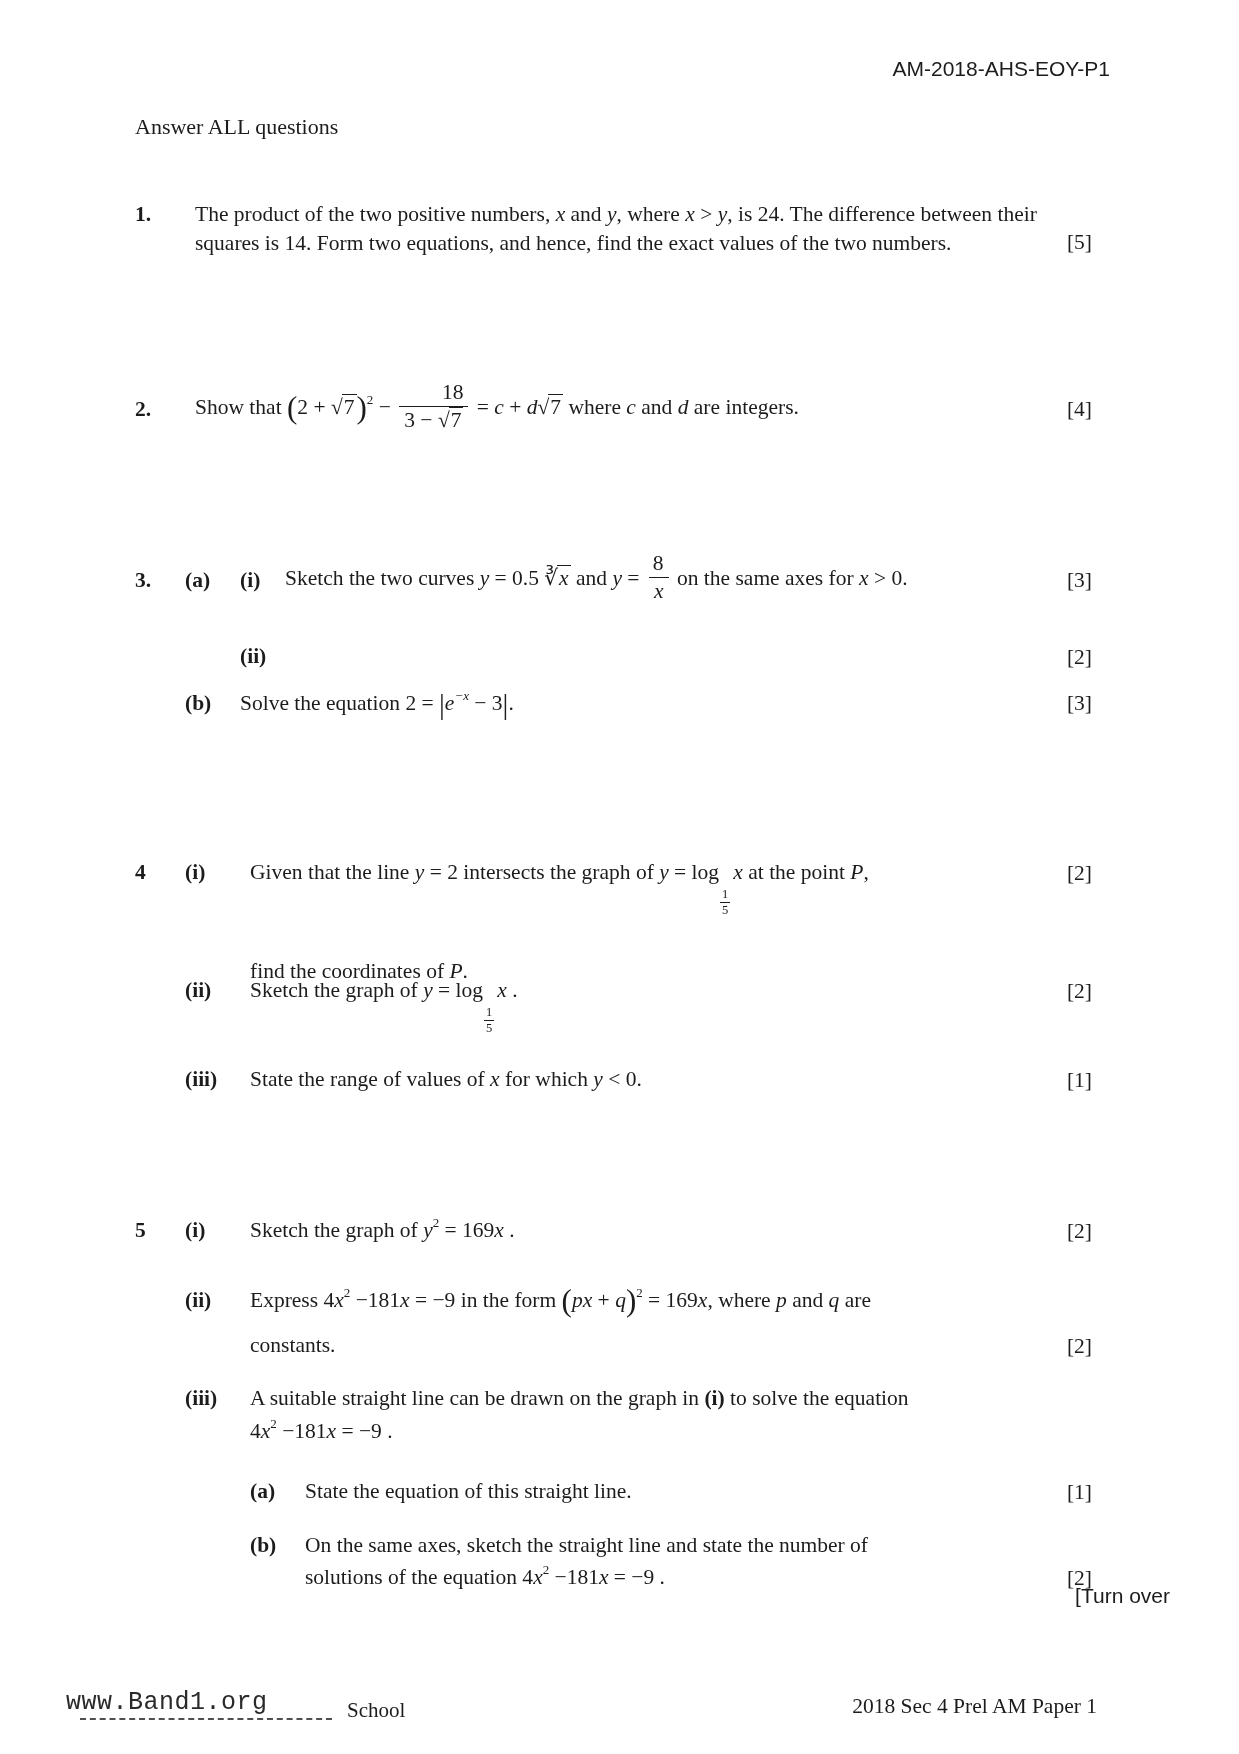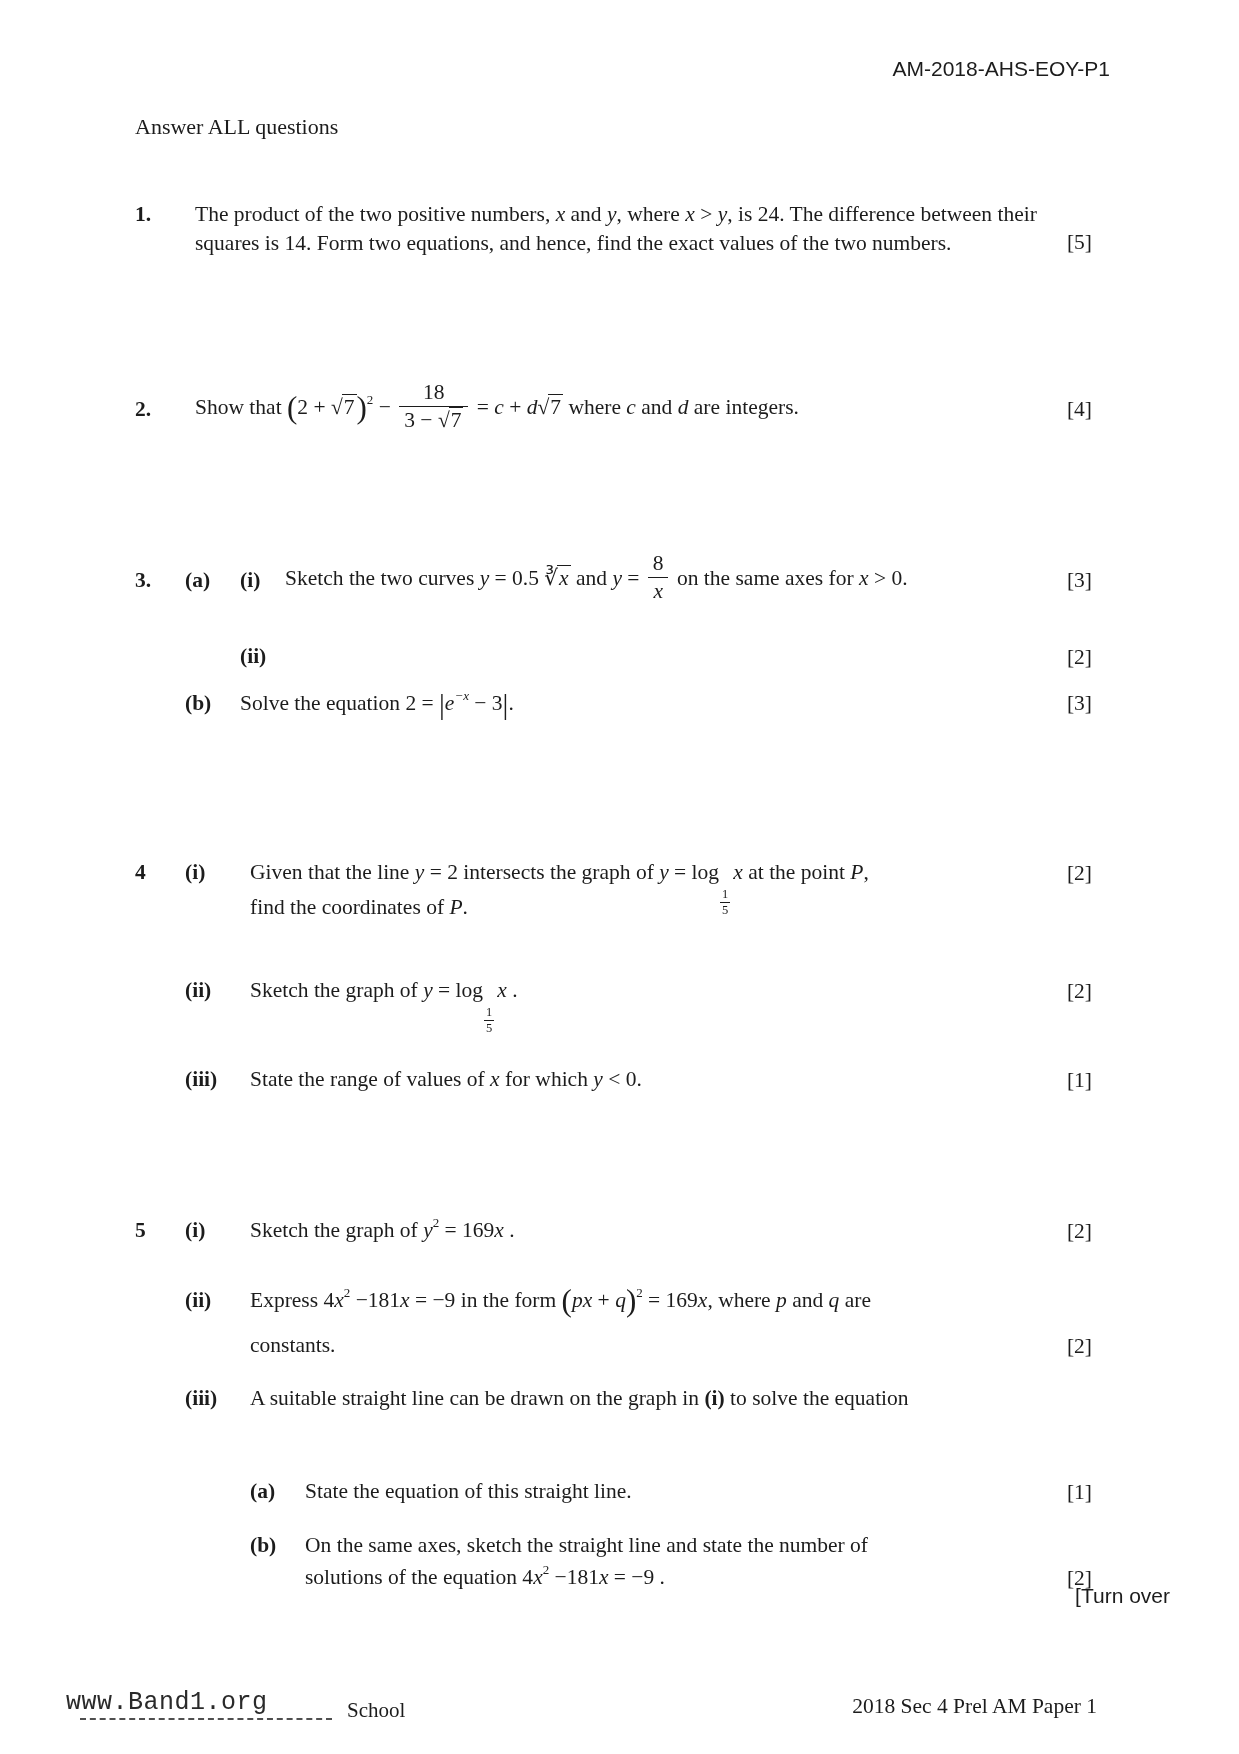--- a/index.html
+++ b/index.html
@@ -31,21 +31,21 @@
   .c-lbl65{flex:0 0 65px;font-weight:bold}
   .c-lbl55{flex:0 0 55px;font-weight:bold}
   .ind105{padding-left:105px}
   .ind115{padding-left:115px}
   .q1-body{width:890px}
   .mark{position:absolute;right:0;top:1px}
   .mark-b{position:absolute;right:0;bottom:1px}
   .mark-c{position:absolute;right:0;top:50%;transform:translateY(-50%)}
   
   .sup{font-size:13px;position:relative;top:-10px;line-height:0}
-  .frac{display:inline-flex;flex-direction:column;align-items:center;vertical-align:middle;line-height:1.12;margin:4px 3px;transform:translateY(-3px);text-align:center}
+  .frac{display:inline-flex;flex-direction:column;align-items:flex-end;vertical-align:middle;line-height:1.12;margin:4px 3px;transform:translateY(-3px);text-align:center}
   .frac .fn{padding:0 5px 1px}
   .frac .fd{border-top:1.5px solid currentColor;padding:1px 5px 0;white-space:nowrap}
   .sqrt{white-space:nowrap}
   .rsign{letter-spacing:-1px}
   .vinc{border-top:1.5px solid currentColor;padding:0 2px}
   .bigp{font-size:31px;line-height:0;vertical-align:-4px;font-weight:400}
   .tbar{font-size:29px;line-height:0;vertical-align:-4px;font-weight:400}
   .subfrac{display:inline-flex;flex-direction:column;align-items:center;font-size:12.5px;line-height:1.05;vertical-align:-19px;margin:0 3px 0 1px;text-align:center}
   .subfrac .sn{border-bottom:1.2px solid currentColor;padding:0 2px 1px}
   .subfrac .sd{padding-top:1px}
@@ -119,21 +119,21 @@
       <span>
         <span>Given that the line </span><span class="it">y</span><span> = 2 intersects the graph of  </span><span class="it">y</span><span> = log</span><span class="subfrac">
             <span class="sn">1</span>
             <span class="sd">5</span>
           </span><span class="it">x</span><span> at the point </span><span class="it">P</span><span>,</span>
       </span>
     </div>
     <span class="mark">[2]</span>
   </div>
 
-  <div class="qb" style="top:893px">
+  <div class="qb" style="top:957px">
     <div class="row ind115">
       <span><span>find the coordinates of  </span><span class="it">P</span><span>.</span></span>
     </div>
   </div>
 
   <div class="qb" style="top:976px">
     <div class="row">
       <span class="c-num"></span>
       <span class="c-lbl65">(ii)</span>
       <span>
@@ -182,20 +182,25 @@
   </div>
 
   <div class="qb" style="top:1384px">
     <div class="row">
       <span class="c-num"></span>
       <span class="c-lbl65">(iii)</span>
       <span><span>A suitable straight line can be drawn on the graph in </span><span class="b">(i)</span><span> to solve the equation</span></span>
     </div>
   </div>
 
+  <div class="qb" style="top:1417px">
+    <div class="row ind115">
+      <span><span>4</span><span class="it">x</span><span class="sup">2</span><span> −181</span><span class="it">x</span><span> = −9 .</span></span>
+    </div>
+  </div>
 
   <div class="qb" style="top:1477px">
     <div class="row ind115">
       <span class="c-lbl55">(a)</span>
       <span>State the equation of this straight line.</span>
     </div>
     <span class="mark">[1]</span>
   </div>
 
   <div class="qb" style="top:1531px">

